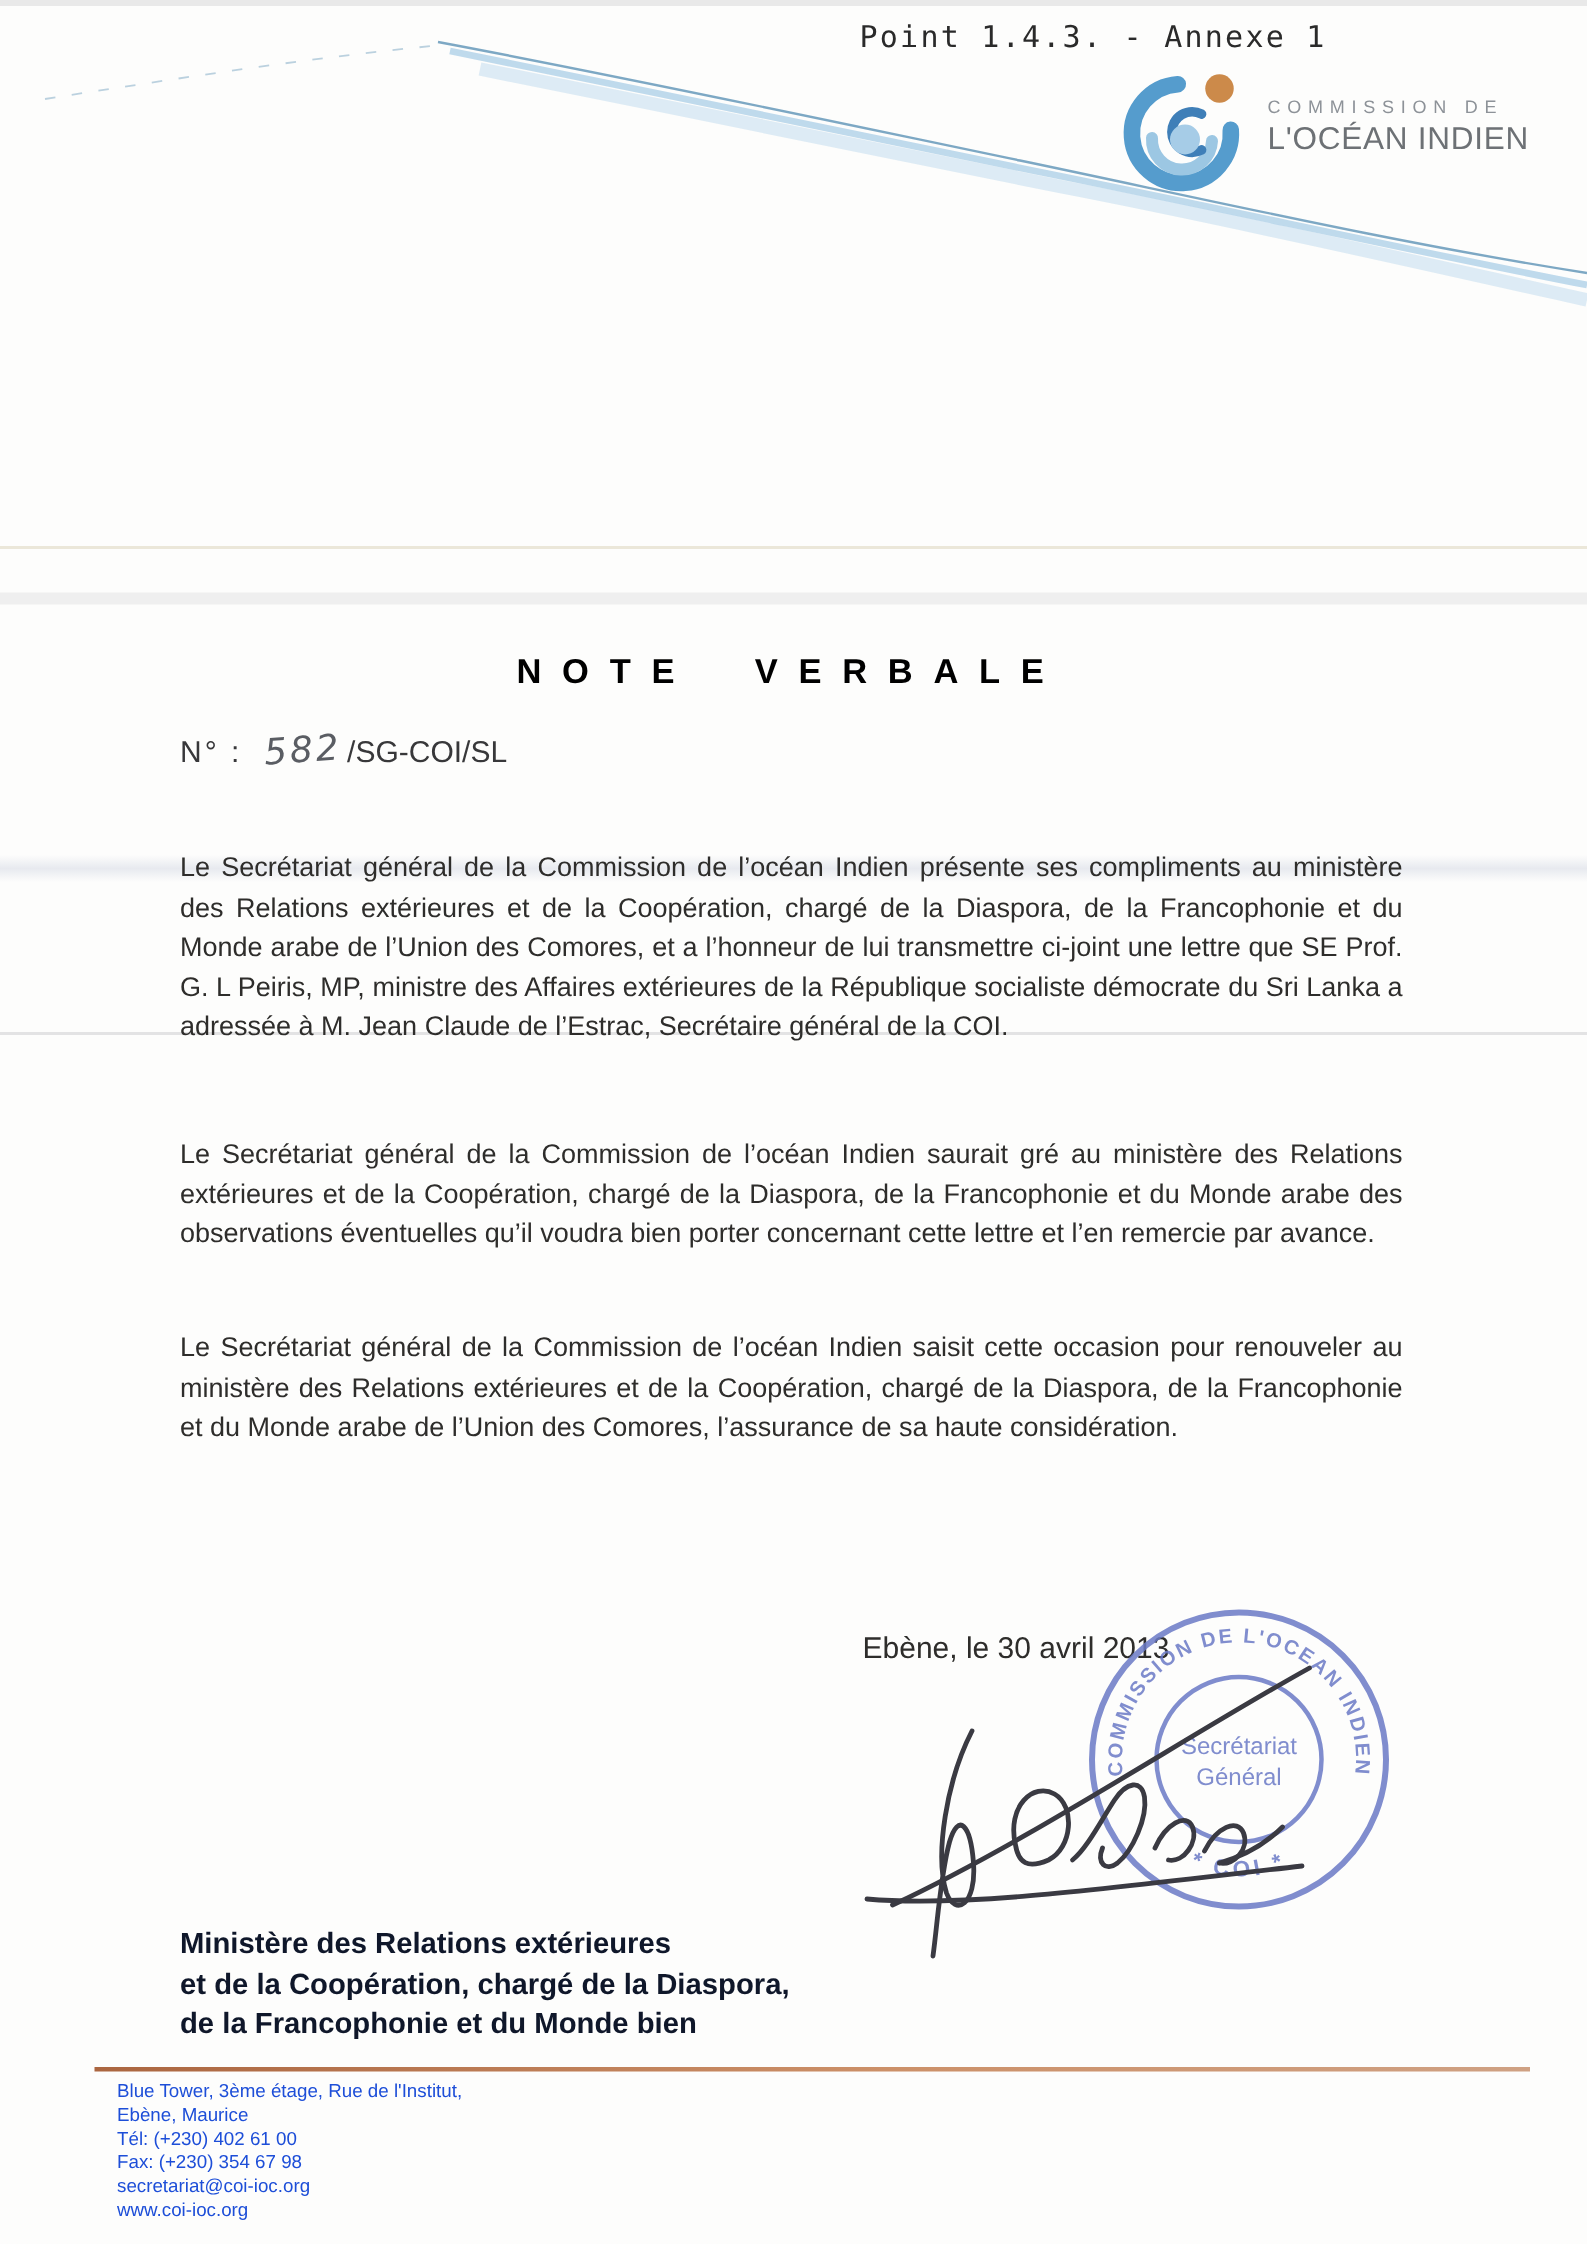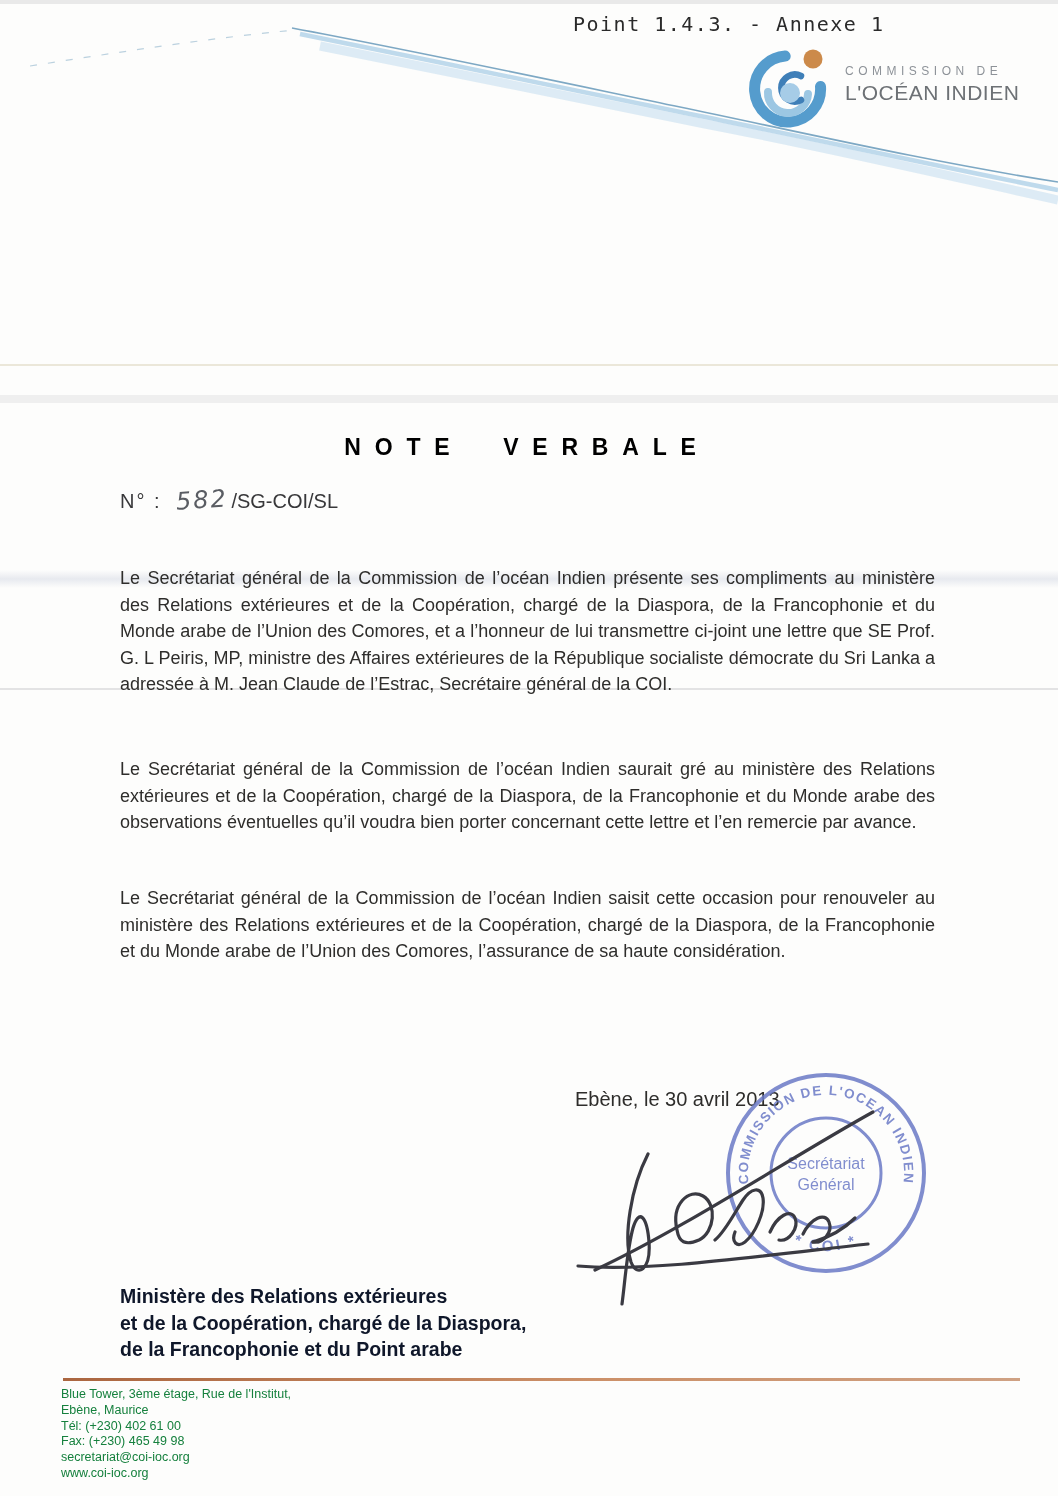--- a/index.html
+++ b/index.html
@@ -46,21 +46,21 @@
   .para2{top:752px;}
   .para3{top:881px;}
   .dateline{position:absolute;left:575px;top:1084px;font-size:20px;color:#2e2d2b;white-space:nowrap;}
   
   .stamp{position:absolute;left:716px;top:1066px;opacity:.85;}
   .signature{position:absolute;left:565px;top:1088px;}
   
   .recipient{position:absolute;left:120px;top:1279px;font-size:19.5px;font-weight:700;line-height:26.5px;color:#0f172a;}
   .footer-divider{position:absolute;left:63px;top:1374px;width:957px;height:2.5px;
     background:linear-gradient(90deg,#ab6640,#cc9068 55%,#cfa183);}
-  .footer-lines{position:absolute;left:61px;top:1383px;font-size:12.5px;line-height:15.8px;color:#15803d;}
+  .footer-lines{position:absolute;left:78px;top:1383px;font-size:12.5px;line-height:15.8px;color:#1d4ed8;}
 </style>
 </head>
 <body>
 
 <div class="page">
 
   <svg class="swoosh" width="1058" height="230" viewBox="0 0 1058 230">
     <path d="M30,62 C120,48 210,34 295,26" fill="none" stroke="#8fb4cc" stroke-width="1.2" stroke-dasharray="7 11" opacity="0.6"></path>
     <path d="M320,42 C450,68 590,97 705,120 C820,142 950,172 1058,196" fill="none" stroke="#c3ddef" stroke-width="9" opacity="0.55"></path>
     <path d="M300,30 C430,56 570,86 690,110 C810,134 940,163 1058,186" fill="none" stroke="#a9cde7" stroke-width="4.5" opacity="0.75"></path>
@@ -124,26 +124,26 @@
       <path d="M238,142 C246,126 260,120 264,130 C268,140 258,152 248,150"></path>
       <path d="M248,150 C262,146 278,138 290,126"></path>
       <path d="M30,178 C120,136 225,66 308,20"></path>
       <path d="M13,174 C80,180 180,166 303,152"></path>
     </g>
   </svg>
 
   <div class="recipient">
     <div>Ministère des Relations extérieures</div>
     <div>et de la Coopération, chargé de la Diaspora,</div>
-    <div>de la Francophonie et du Point arabe</div>
+    <div>de la Francophonie et du Monde bien</div>
   </div>
 
   <div class="footer-divider"></div>
   <div class="footer-lines">
     <div>Blue Tower, 3ème étage, Rue de l'Institut,</div>
     <div>Ebène, Maurice</div>
     <div>Tél: (+230) 402 61 00</div>
-    <div>Fax: (+230) 465 49 98</div>
+    <div>Fax: (+230) 354 67 98</div>
     <div>secretariat@coi-ioc.org</div>
     <div>www.coi-ioc.org</div>
   </div>
 
 </div>
 
 </body></html>

